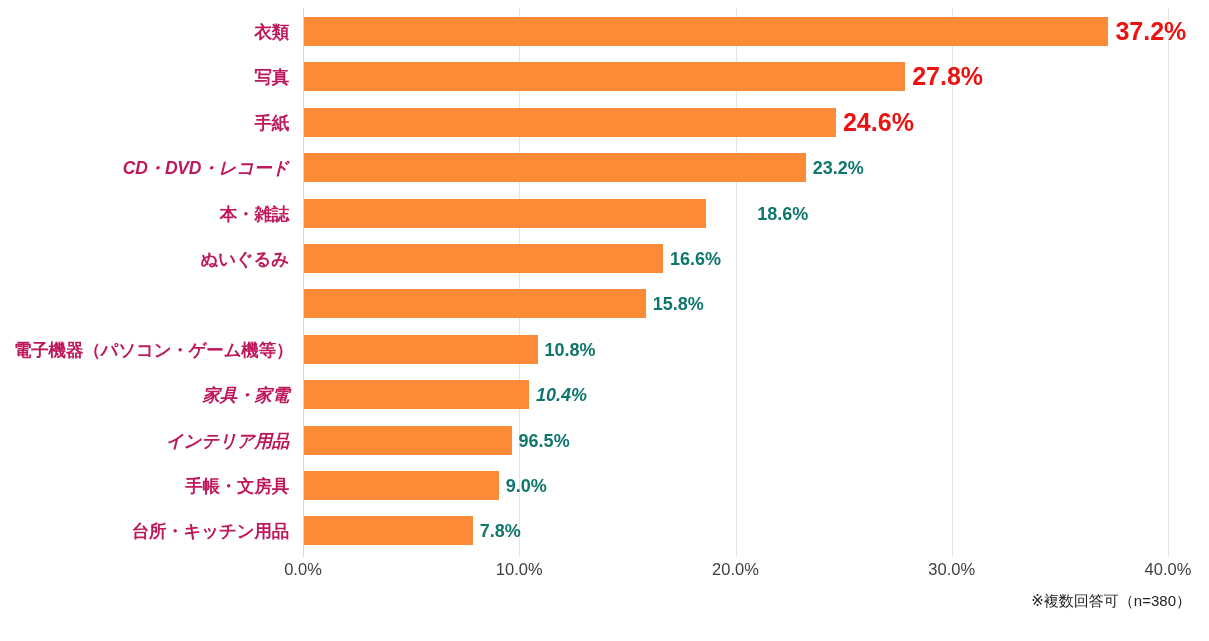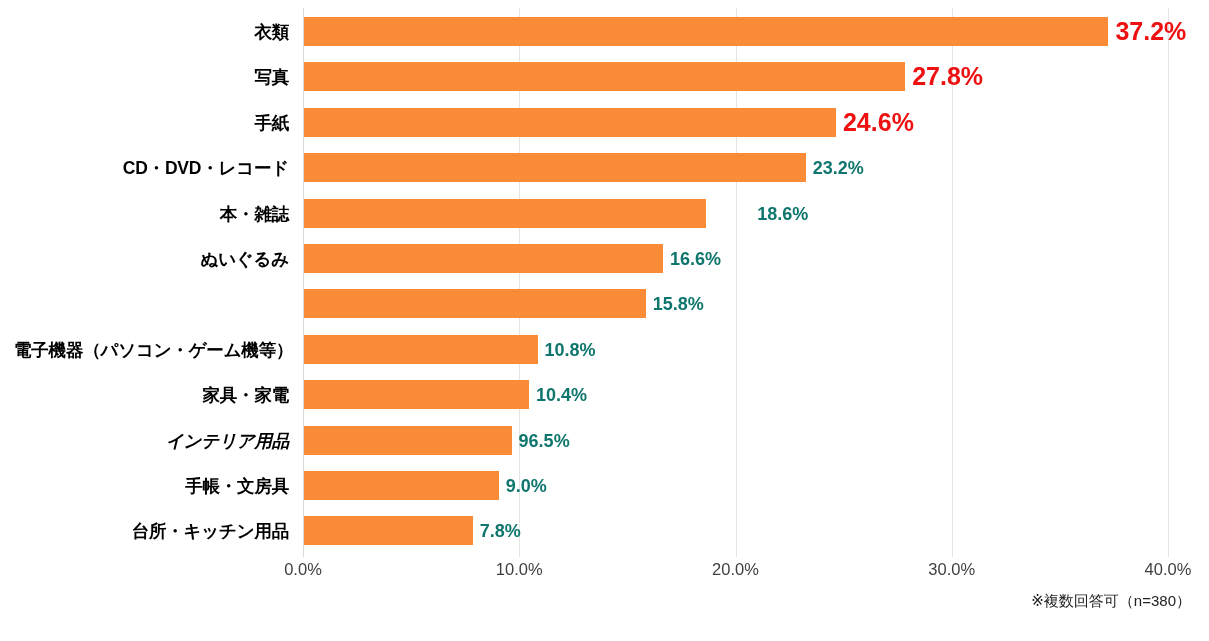--- a/index.html
+++ b/index.html
@@ -49,21 +49,21 @@
     right: 0;
     height: 45.4px;
   }
   .row-label {
     position: absolute;
     left: 14px;
     width: 275px;
     text-align: right;
     font-weight: bold;
     font-size: 17.5px;
-    color: #000000;
+    color: #be185d;
     letter-spacing: -0.2px;
     white-space: nowrap;
     line-height: 1;
   }
   .bar {
     position: absolute;
     height: 29px;
     background: #fb8b36;
   }
   .bar-value {
@@ -131,21 +131,21 @@
           <div class="row-label" style="left: -289px; top: 16px;">写真</div>
           <div class="bar" style="left: 1px; top: 9px; width: 601.175px; background: rgb(251, 139, 54);"></div>
           <div class="bar-value highlight" style="left: 609.175px; top: 11px;">27.8%</div>
         </div>
         <div class="row" style="top: 90.8px;">
           <div class="row-label" style="left: -289px; top: 16px;">手紙</div>
           <div class="bar" style="left: 1px; top: 9px; width: 531.975px; background: rgb(251, 139, 54);"></div>
           <div class="bar-value highlight" style="left: 539.975px; top: 11px;">24.6%</div>
         </div>
         <div class="row" style="top: 136.2px;">
-          <div class="row-label" style="left: -289px; top: 16px;">CD・DVD・レコード</div>
+          <div class="row-label" style="left: -289px; top: 16px; font-style: italic;">CD・DVD・レコード</div>
           <div class="bar" style="left: 1px; top: 9px; width: 501.7px; background: rgb(251, 139, 54);"></div>
           <div class="bar-value normal" style="left: 509.7px; top: 15px;">23.2%</div>
         </div>
         <div class="row" style="top: 181.6px; padding-left: 16px;">
           <div class="row-label" style="left: -289px; top: 16px;">本・雑誌</div>
           <div class="bar" style="left: 1px; top: 9px; width: 402.225px; background: rgb(251, 139, 54);"></div>
           <div class="bar-value normal" style="left: 410.225px; top: 15px; margin-left: 44px;">18.6%</div>
         </div>
         <div class="row" style="top: 227px;">
           <div class="row-label" style="left: -289px; top: 16px;">ぬいぐるみ</div>
@@ -154,21 +154,21 @@
         </div>
         <div class="row" style="top: 272.4px;">
           <div class="bar" style="left: 1px; top: 9px; width: 341.675px; background: rgb(251, 139, 54);"></div>
           <div class="bar-value normal" style="left: 349.675px; top: 15px;">15.8%</div>
         </div>
         <div class="row" style="top: 317.8px;">
           <div class="row-label" style="left: -289px; top: 16px;">電子機器（パソコン・ゲーム機等）</div>
           <div class="bar" style="left: 1px; top: 9px; width: 233.55px; background: rgb(251, 139, 54);"></div>
           <div class="bar-value normal" style="left: 241.55px; top: 15px;">10.8%</div>
         </div>
-        <div class="row" style="top: 363.2px;">
+        <div class="row" style="top: 363.2px; font-style: italic;">
           <div class="row-label" style="left: -289px; top: 16px;">家具・家電</div>
           <div class="bar" style="left: 1px; top: 9px; width: 224.9px; background: rgb(251, 139, 54);"></div>
           <div class="bar-value normal" style="left: 232.9px; top: 15px;">10.4%</div>
         </div>
         <div class="row" style="top: 408.6px;">
           <div class="row-label" style="left: -289px; top: 16px; font-style: italic;">インテリア用品</div>
           <div class="bar" style="left: 1px; top: 9px; width: 207.6px; background: rgb(251, 139, 54);"></div>
           <div class="bar-value normal" style="left: 215.6px; top: 15px;">96.5%</div>
         </div>
         <div class="row" style="top: 454px;">

